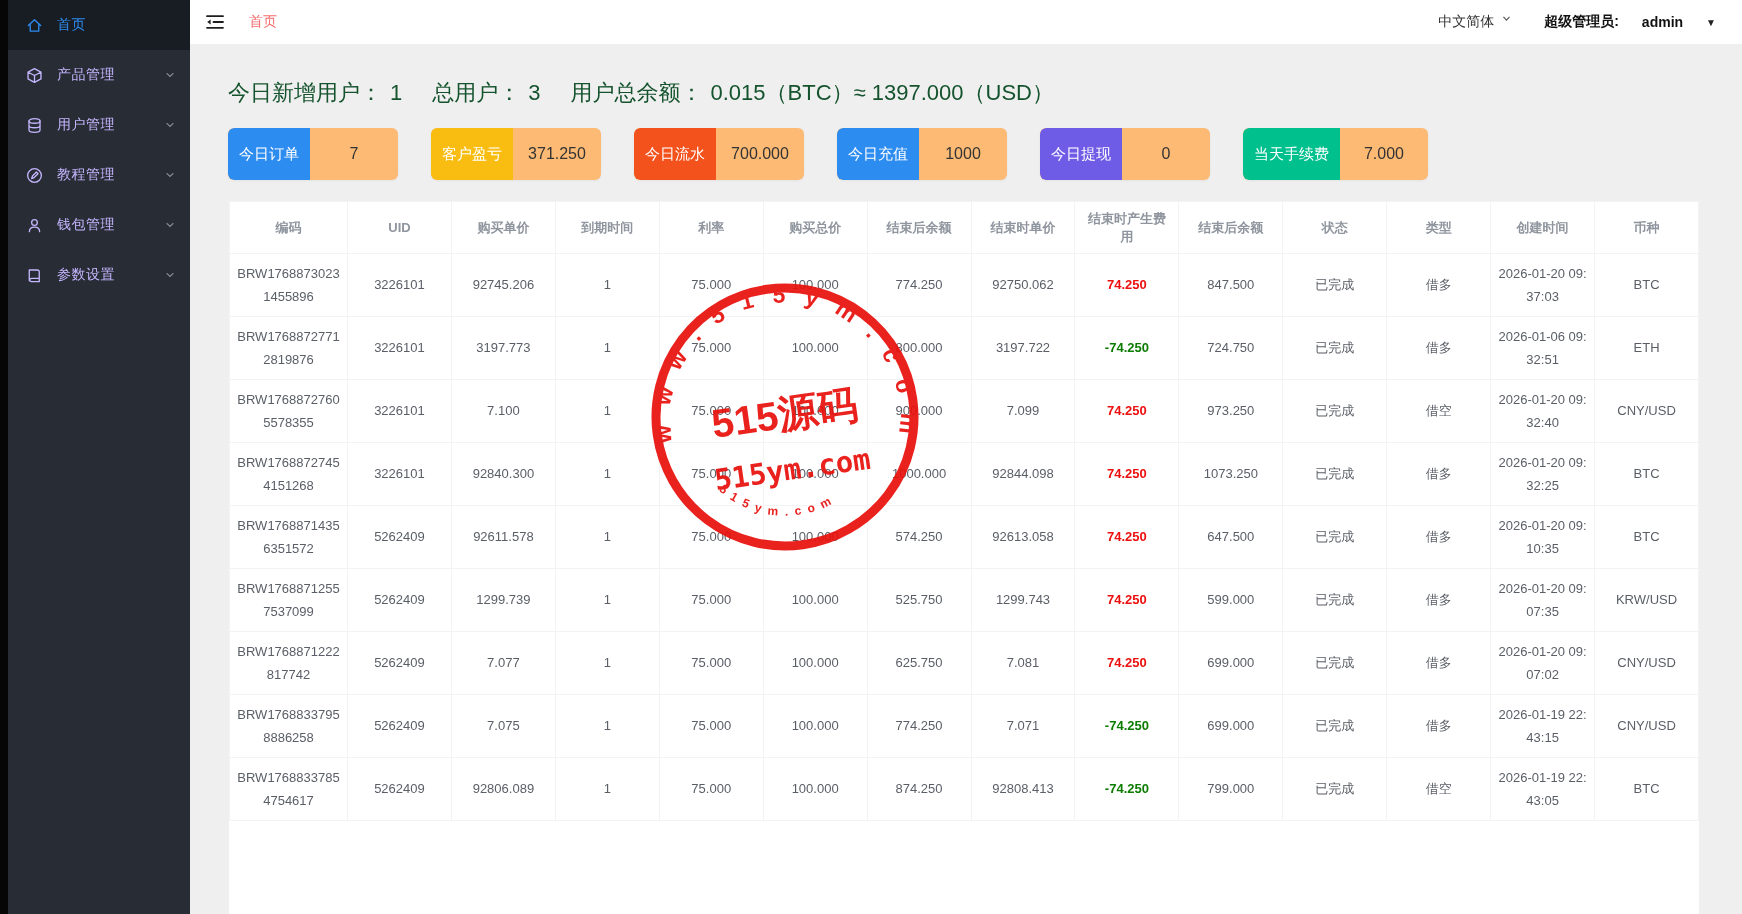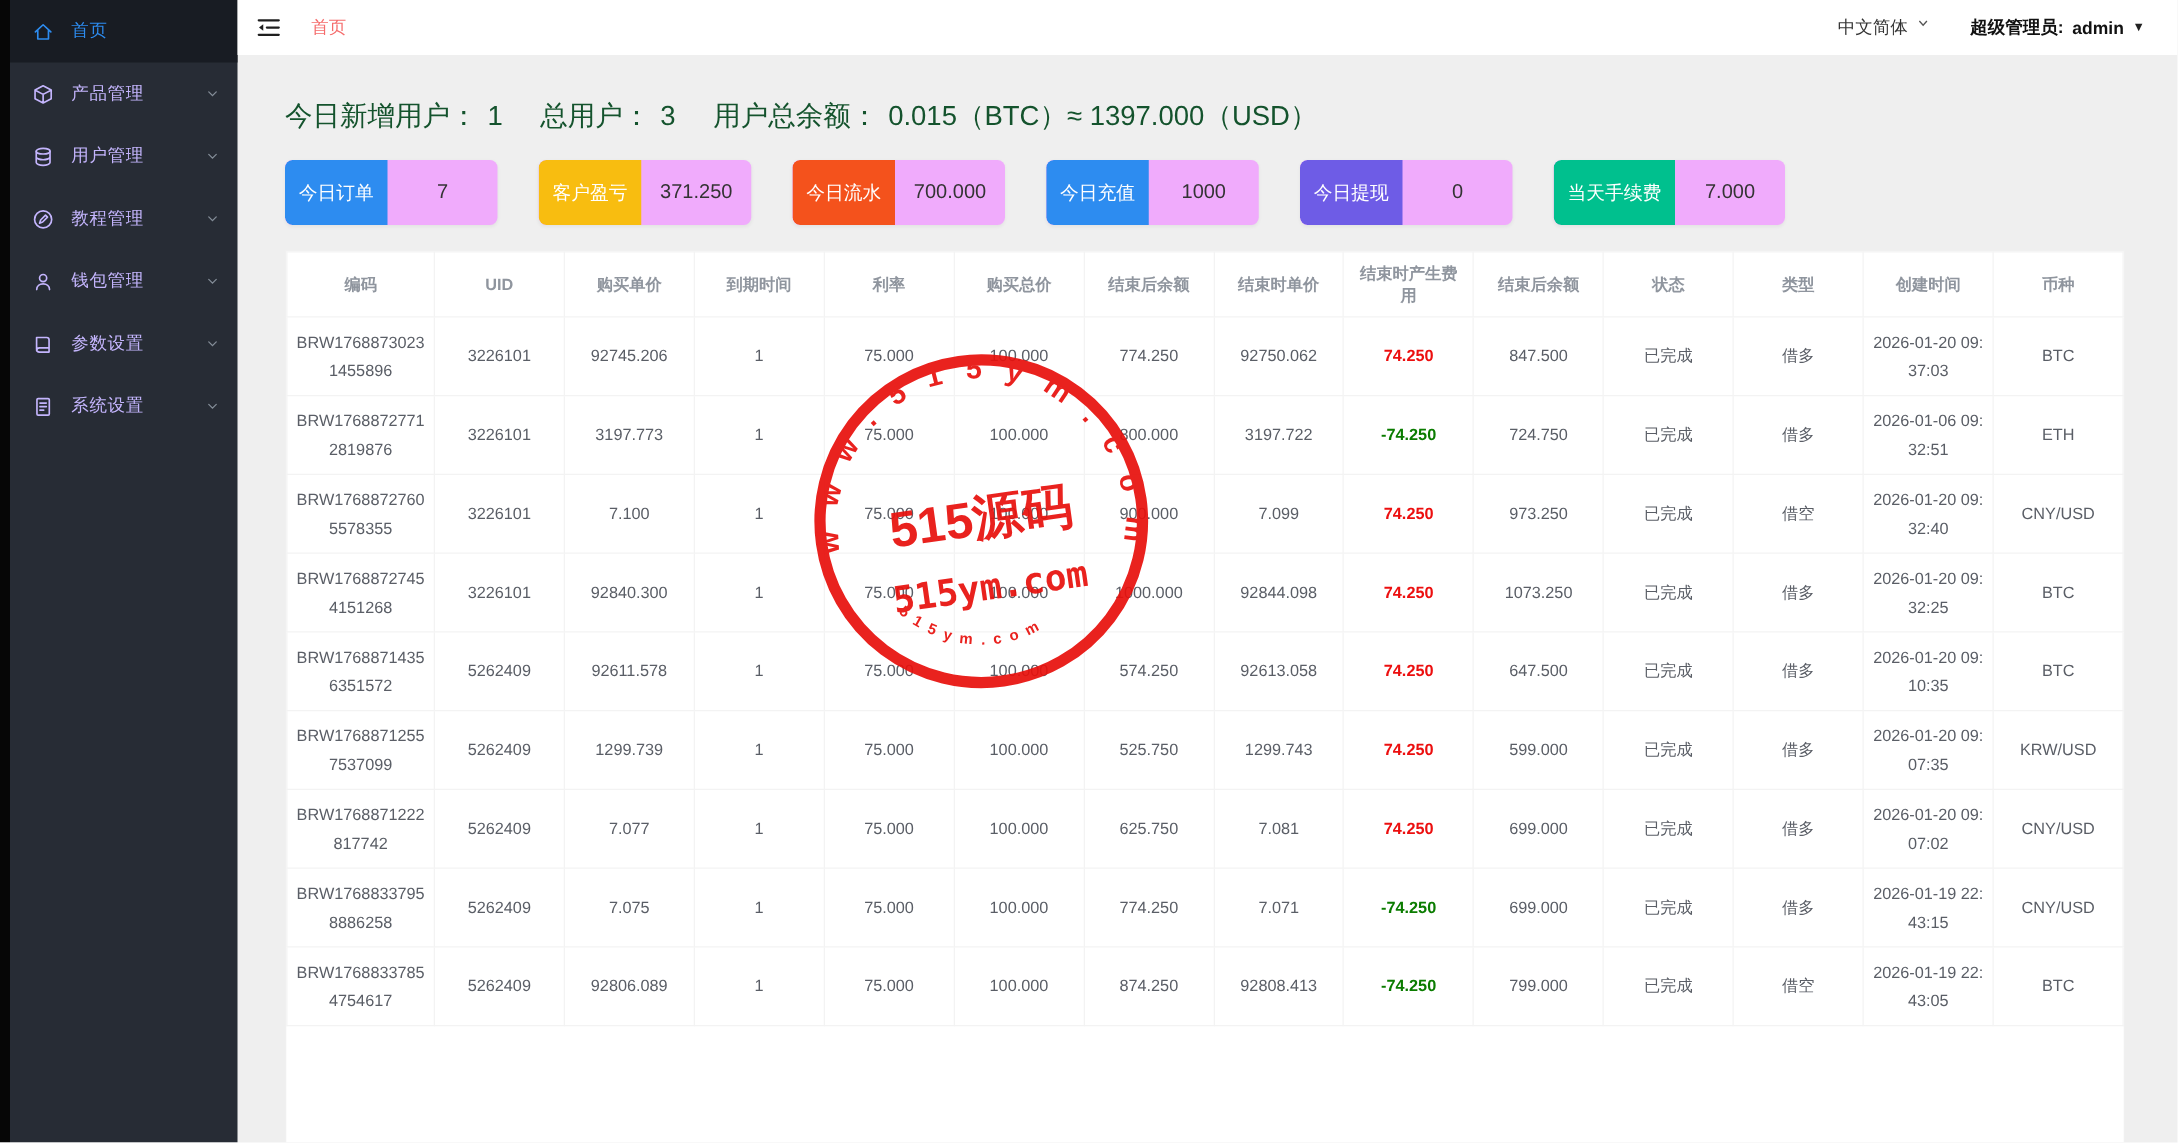--- a/index.html
+++ b/index.html
@@ -25,31 +25,31 @@
 
   
   .main { flex:1; min-width:0; display:flex; flex-direction:column; }
   .topbar { height:44px; background:#fff; display:flex; align-items:center;
     padding:0 26px 0 15px; flex:none; }
   .fold { width:20px; height:16px; color:#1f1f1f; cursor:pointer; }
   .crumb { margin-left:24px; font-size:14px; color:#f56c6c; cursor:pointer; }
   .top-right { margin-left:auto; display:flex; align-items:center; gap:32px; }
   .lang { font-size:14px; color:#333; display:flex; gap:7px; cursor:pointer; }
   .lang .chev { width:11px; height:11px; color:#555; }
-  .admin { font-size:14px; font-weight:bold; color:#111; display:flex; align-items:center; gap:7px; cursor:pointer; }
+  .admin { font-size:14px; font-weight:bold; color:#111; display:flex; align-items:center; gap:23px; cursor:pointer; }
   .admin .caret { font-size:10px; color:#222; }
 
   .content { flex:1; padding:22px 42px 0 38px; overflow:hidden; display:flex; flex-direction:column; }
 
   .stats { font-size:22px; color:#14532d; margin:12px 0 20px; display:flex; gap:30px; flex:none; }
   .stat { display:flex; align-items:baseline; }
   .stat .sv { margin-left:8px; }
 
   .cards { display:flex; gap:33px; margin-bottom:20px; flex:none; }
-  .card { display:flex; height:52px; background:#f0abfc; border-radius:6px; overflow:hidden;
+  .card { display:flex; height:52px; background:#fdba74; border-radius:6px; overflow:hidden;
     box-shadow:0 1px 3px rgba(0,0,0,.05);justify-content:center; }
   .card-label { color:#fff; font-size:15px; display:flex; align-items:center;
     padding:0 11px; white-space:nowrap; border-radius:6px 0 0 6px; }
   .card-value { min-width:88px; display:flex; align-items:center; justify-content:center;
     font-size:16px; color:#333; padding:0 12px; }
 
   .table-wrap { background:#fff; flex:1; border:1px solid #f0f0f0; border-bottom:none; }
   table { width:100%; border-collapse:collapse; table-layout:fixed; }
   th { height:52px; font-size:13px; font-weight:bold; color:#8f959e; background:#fff;
     border:1px solid #f3f3f3; padding:5px 6px; text-align:center; }
@@ -112,30 +112,20 @@
           <span class="lbl">钱包管理</span>
           <svg class="chev" viewBox="0 0 20 20" fill="none" stroke="currentColor" stroke-width="1.8" stroke-linecap="round">
             <polyline points="5,7.5 10,12.5 15,7.5"></polyline>
           </svg>
         </div>
         <div class="side-item">
           <svg class="ic" viewBox="0 0 20 20" fill="none" stroke="currentColor" stroke-width="1.4" stroke-linecap="round" stroke-linejoin="round">
             <path d="M4.5 4.2 H13 A2 2 0 0 1 15 6.2 V16.5 H7 A2.5 2.5 0 0 1 4.5 14 Z M15 13 H7 A2.5 2.5 0 0 0 4.5 15.3"></path>
           </svg>
           <span class="lbl">参数设置</span>
-          <svg class="chev" viewBox="0 0 20 20" fill="none" stroke="currentColor" stroke-width="1.8" stroke-linecap="round">
-            <polyline points="5,7.5 10,12.5 15,7.5"></polyline>
-          </svg>
-        </div>
-        <div class="side-item">
-          <svg class="ic" viewBox="0 0 20 20" fill="none" stroke="currentColor" stroke-width="1.4" stroke-linecap="round" stroke-linejoin="round">
-            <rect x="4.8" y="3" width="10.4" height="14" rx="1"></rect>
-            <path d="M7.3 6.8 H12.7 M7.3 9.8 H12.7 M7.3 12.8 H10.5"></path>
-          </svg>
-          <span class="lbl">系统设置</span>
           <svg class="chev" viewBox="0 0 20 20" fill="none" stroke="currentColor" stroke-width="1.8" stroke-linecap="round">
             <polyline points="5,7.5 10,12.5 15,7.5"></polyline>
           </svg>
         </div>
       </nav>
   </aside>
 
   <div class="main">
     <header class="topbar">
       <svg class="fold" viewBox="0 0 20 16" fill="none" stroke="currentColor" stroke-width="1.8" stroke-linecap="round">

